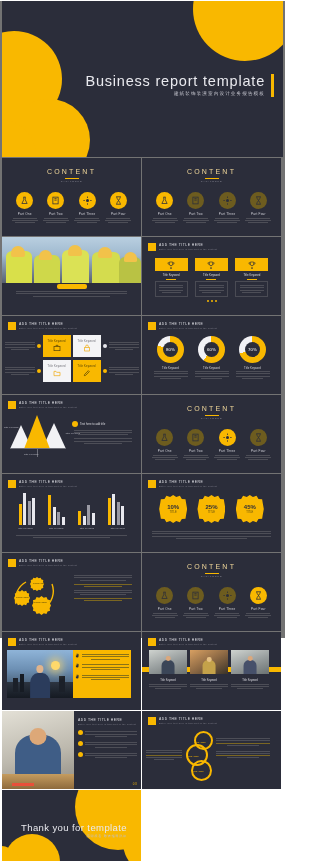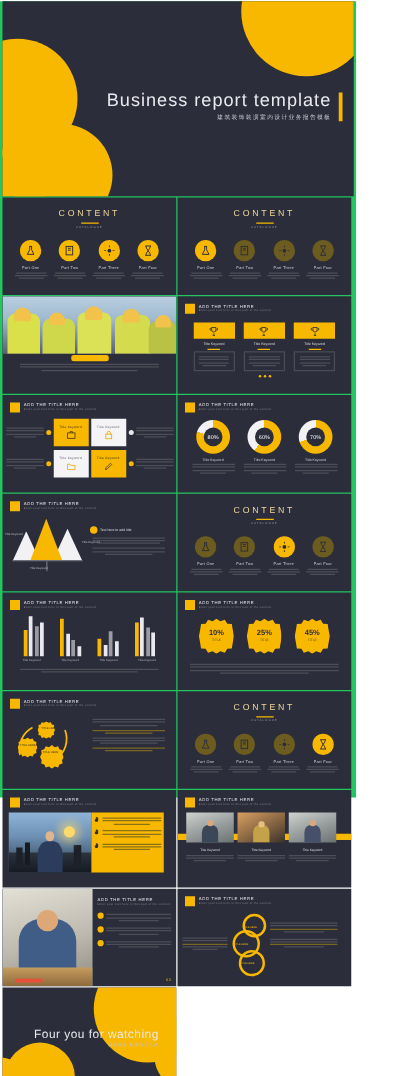--- a/index.html
+++ b/index.html
@@ -1,17 +1,17 @@
 <!DOCTYPE html>
 <html><head>
 <meta charset="utf-8">
 <style>
   html,body{margin:0;padding:0;background:#ffffff;}
   body{width:285px;height:861px;overflow:hidden;font-family:"Liberation Sans",sans-serif;}
-  .page{width:285px;height:637px;position:relative;background:#22c55e;}
+  .page{width:285px;height:637px;position:relative;background:#737373;}
 
   
   .slide{position:relative;background:#2b2d3a;overflow:hidden;box-sizing:border-box;}
   .grid{display:flex;flex-wrap:wrap;width:285px;}
   .cell{width:139px;height:78px;margin:0 0 1px 1px;}
   .cell:nth-child(odd){margin-left:2px;}
 
   
   .cover{width:281px;height:156px;margin:1px 0 1px 2px;}
   .cover .blobTR{position:absolute;right:-14px;top:-44px;width:104px;height:104px;border-radius:50%;background:#f9b800;}
@@ -917,19 +917,19 @@
       </div>
     </div>
 
     <div class="slide cell ty">
       <div class="b1"></div>
       <div class="b2"></div>
       <div class="b3"></div>
       <div class="b4"></div>
       <div class="tyBar"></div>
       <div class="tyTitle">
-        <div class="t1">Four you for watching</div>
+        <div class="t1">Thank you for template</div>
         <div class="t2">感谢观看 敬请指导批评</div>
       </div>
     </div>
 
   </div>
 </div>
 
 </body></html>

